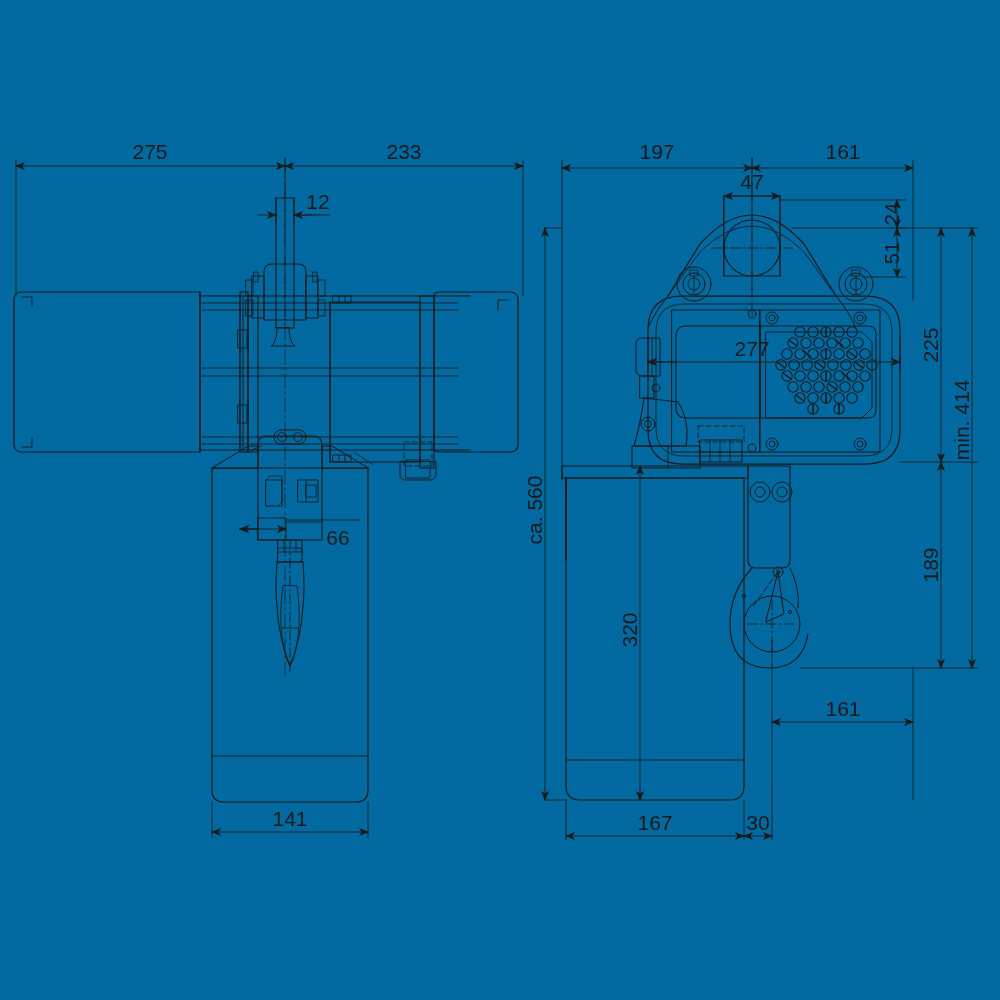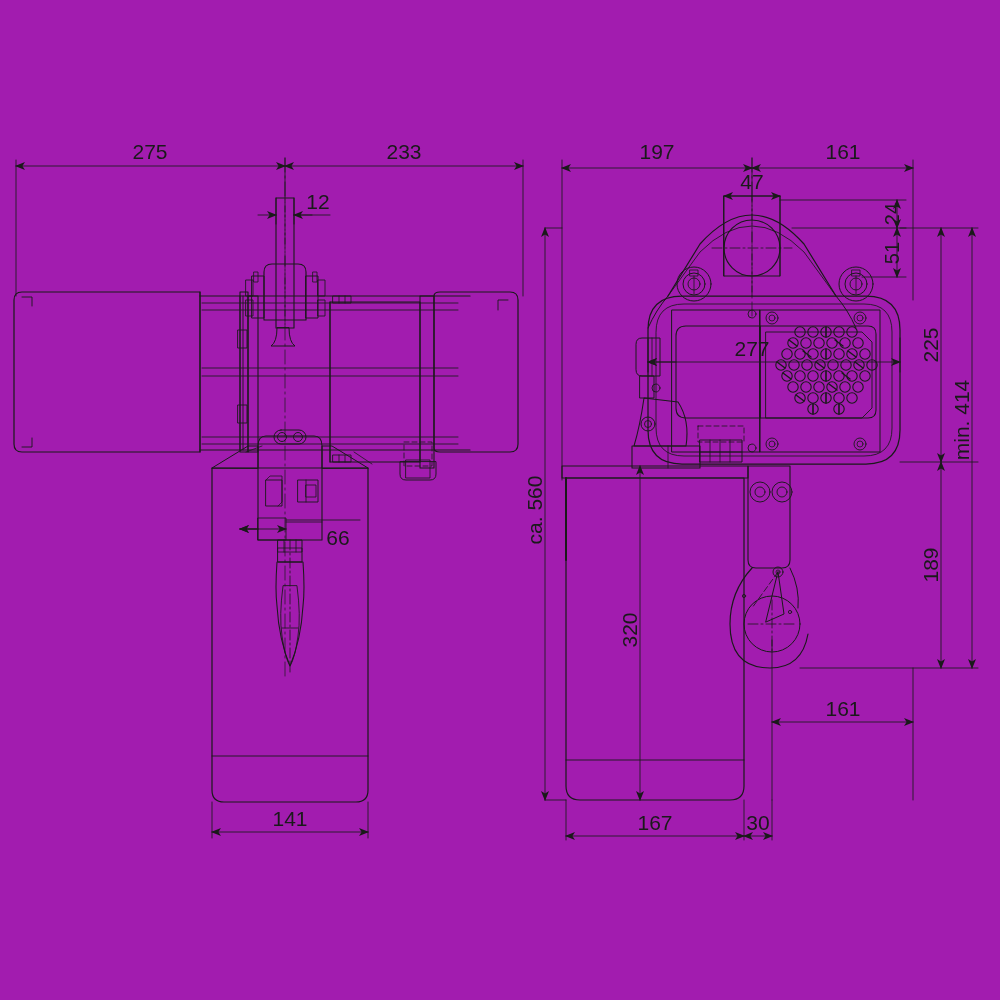--- a/index.html
+++ b/index.html
@@ -1,18 +1,18 @@
 <!DOCTYPE html>
 <html><head>
 <meta charset="utf-8">
 <title>Chain Hoist Dimensional Drawing</title>
 <style>
   html,body{margin:0;padding:0;background:#ffffff;}
   body{width:1000px;height:1000px;font-family:"Liberation Sans",sans-serif;overflow:hidden;}
-  #sheet{position:relative;width:1000px;height:1000px;background:#a21caf;}
+  #sheet{position:relative;width:1000px;height:1000px;background:#0369a1;}
   svg{display:block;}
   .dimtext{font-family:"Liberation Sans",sans-serif;font-size:21px;fill:#1a1a1a;}
   .dimtext.small{font-size:20px;}
 </style>
 </head>
 <body>
 
 <div id="sheet">
 <svg width="1000" height="1000" viewBox="0 0 1000 1000">
 

